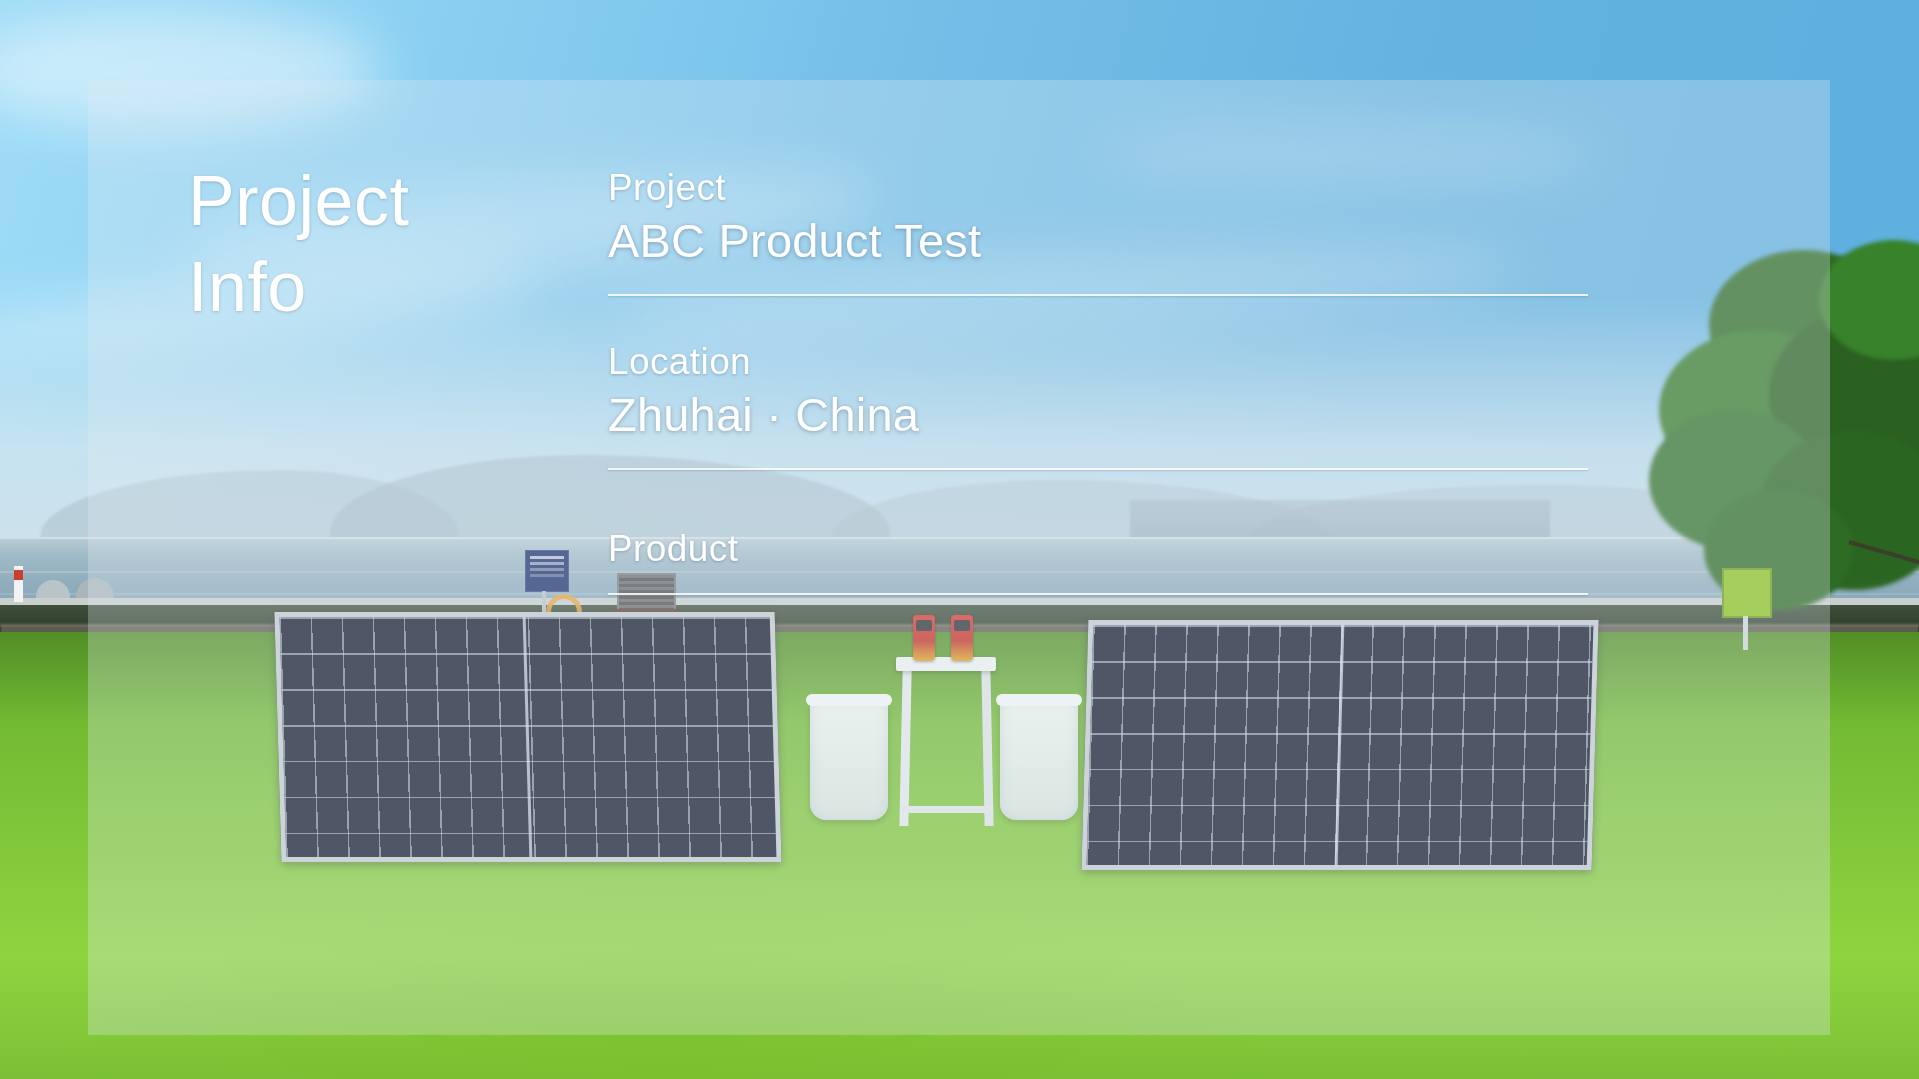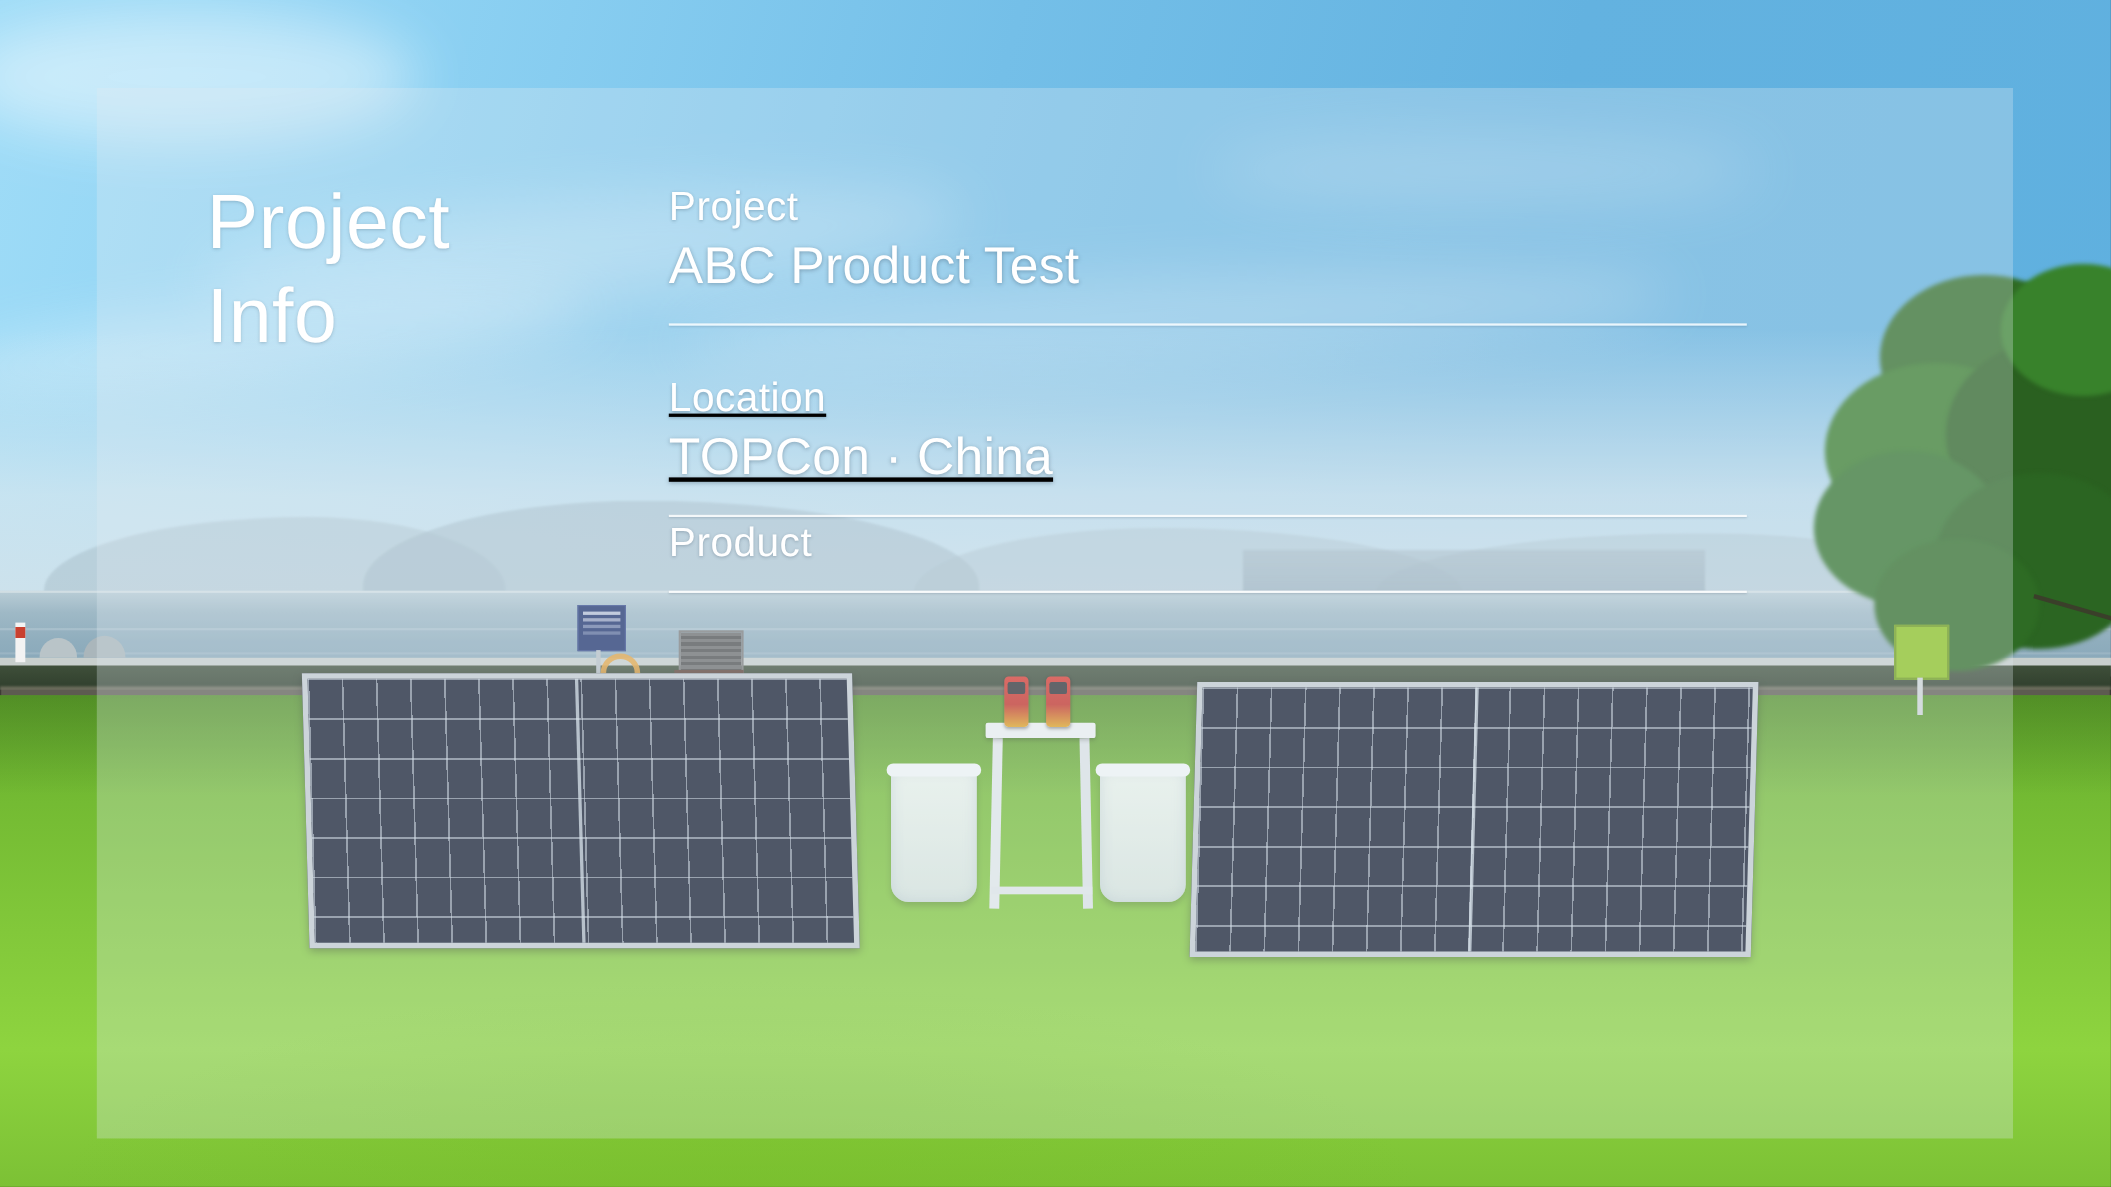--- a/index.html
+++ b/index.html
@@ -306,22 +306,22 @@
     text-shadow: 0 1px 4px rgba(30,50,70,.35);
   }
   .rule {
     height: 2px;
     background: rgba(255,255,255,0.82);
     margin-top: 22px;
     box-shadow: 0 1px 2px rgba(40,60,80,.2);
   }
 
   .sp-project  { margin-top: 0; }
-  .sp-location { margin-top: 43px; text-decoration: underline; }
-  .sp-product  { }
+  .sp-location { margin-top: 43px; }
+  .sp-product  { margin-top: 56px; }
 </style>
 </head>
 <body>
 
 <div id="stage">
 
   <div class="scene">
 
     <div class="sky"></div>
     <div class="cloud c1"></div>
@@ -419,21 +419,21 @@
   <div class="fields">
 
     <div class="field sp-project">
       <div class="field-label">Project</div>
       <div class="field-value">ABC Product Test</div>
       <div class="rule"></div>
     </div>
 
     <div class="field sp-location">
       <div class="field-label">Location</div>
-      <div class="field-value">TOPCon · China</div>
+      <div class="field-value">Zhuhai · China</div>
       <div class="rule"></div>
     </div>
 
     <div class="field sp-product">
       <div class="field-label">Product</div>
       <div class="rule"></div>
     </div>
 
   </div>
 

